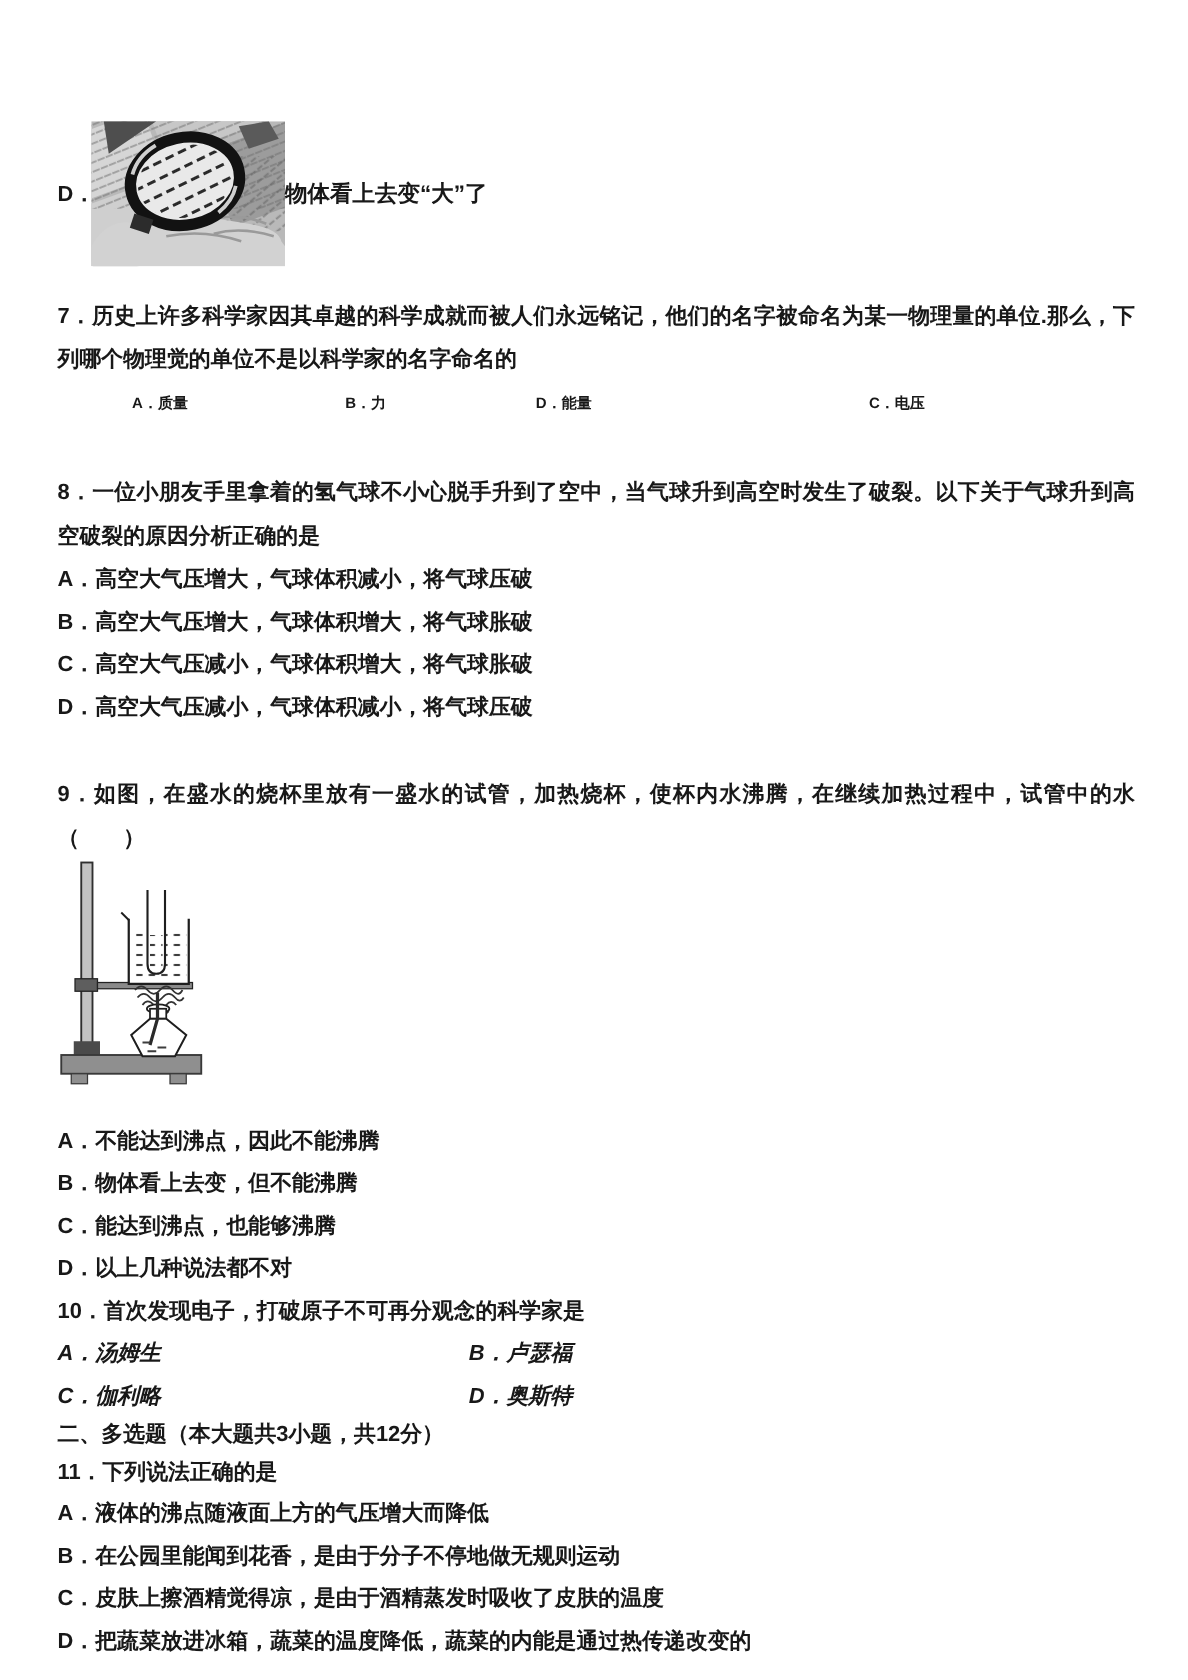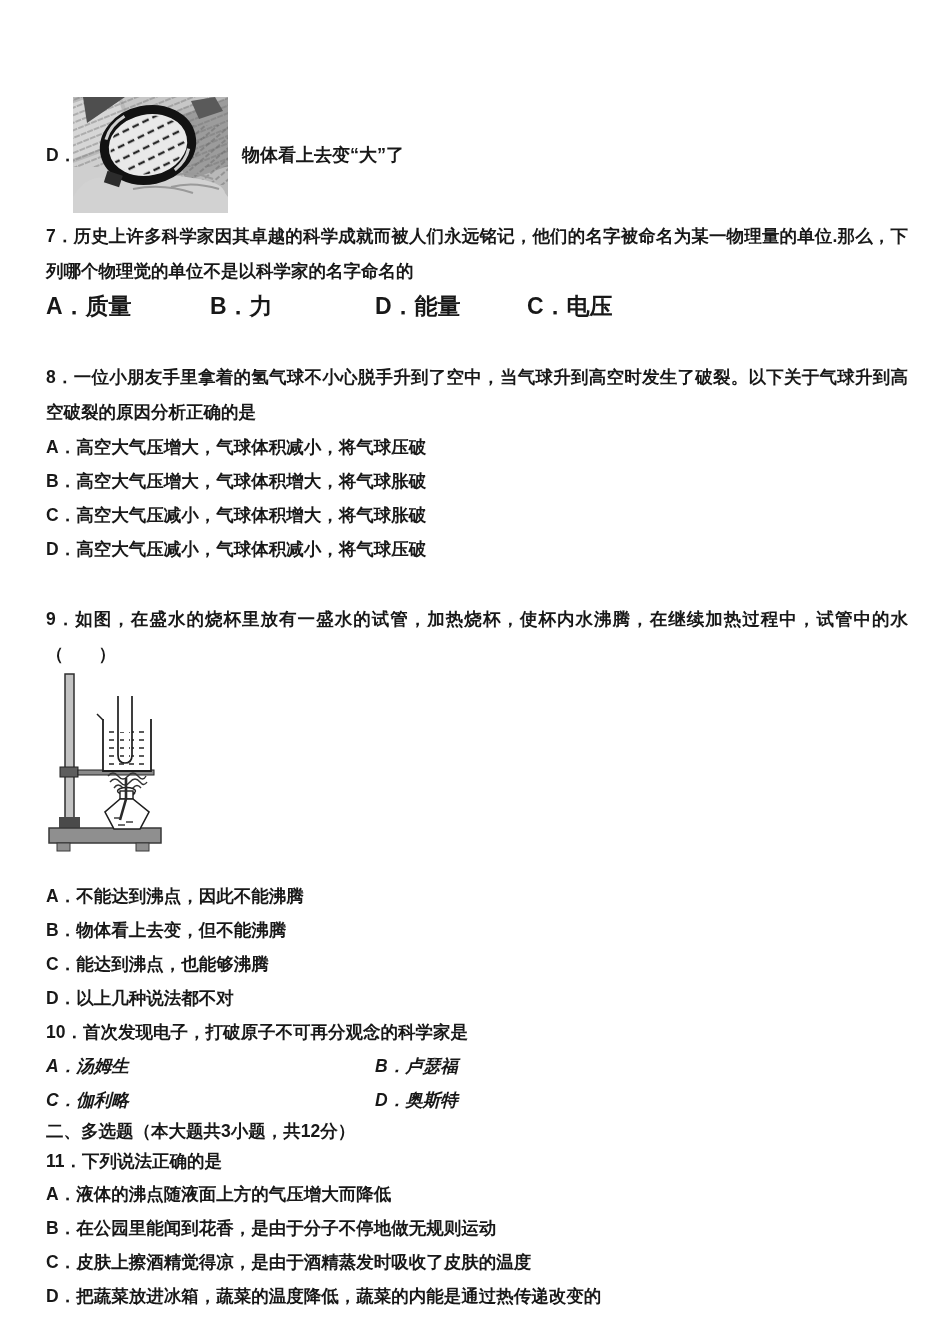--- a/index.html
+++ b/index.html
@@ -6,23 +6,23 @@
   body{
     width:950px;height:1344px;background:#ffffff;overflow:hidden;
     font-family:"Liberation Sans","DejaVu Sans",sans-serif;
     font-weight:700;color:#181818;
   }
   .content{padding:0 42px 0 46px;}
   .line{line-height:34px;font-size:17.5px;}
   .stem{line-height:35px;font-size:17.5px;text-align:justify;margin-top:36px;}
   .optd-row{margin-top:97px;display:flex;align-items:center;}
   .optd-label{width:27px;font-size:17.5px;flex:0 0 27px;}
-  .optd-caption{font-size:18px;margin-left:14px;}
-  .q7stem{margin-top:6px;}
-  .opts-row4{display:grid;grid-template-columns:164px 165px 152px 1fr;line-height:35px;font-size:23px;}
+  .optd-caption{font-size:18px;}
+  .q7stem{margin-top:22px;}
+  .opts-row4{display:grid;grid-template-columns:164px 165px 152px 1fr;line-height:35px;font-size:12px;text-align:center;}
   .opts-grid2{display:grid;grid-template-columns:329px 1fr;line-height:34px;font-size:17.5px;font-style:italic;}
   .figure-wrap{height:195px;margin-left:2px;margin-bottom:12px;}
   .section-line{line-height:28px;font-size:17.5px;}
   .q11stem{line-height:32px;font-size:17.5px;}
   svg{display:block;}
 </style>
 </head>
 <body>
 
 <div class="content">

